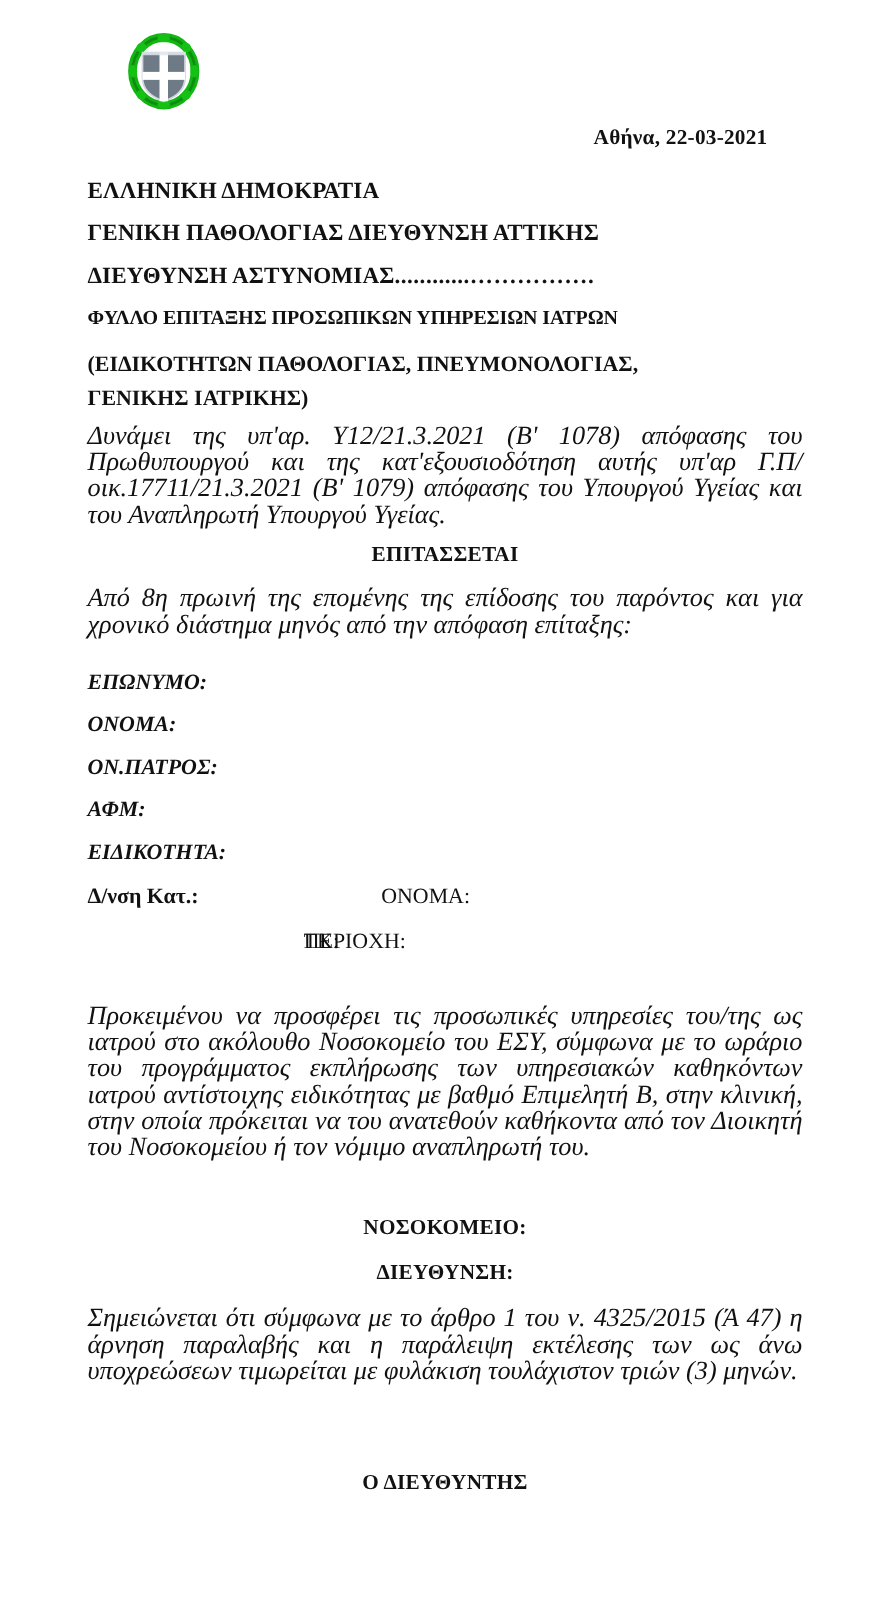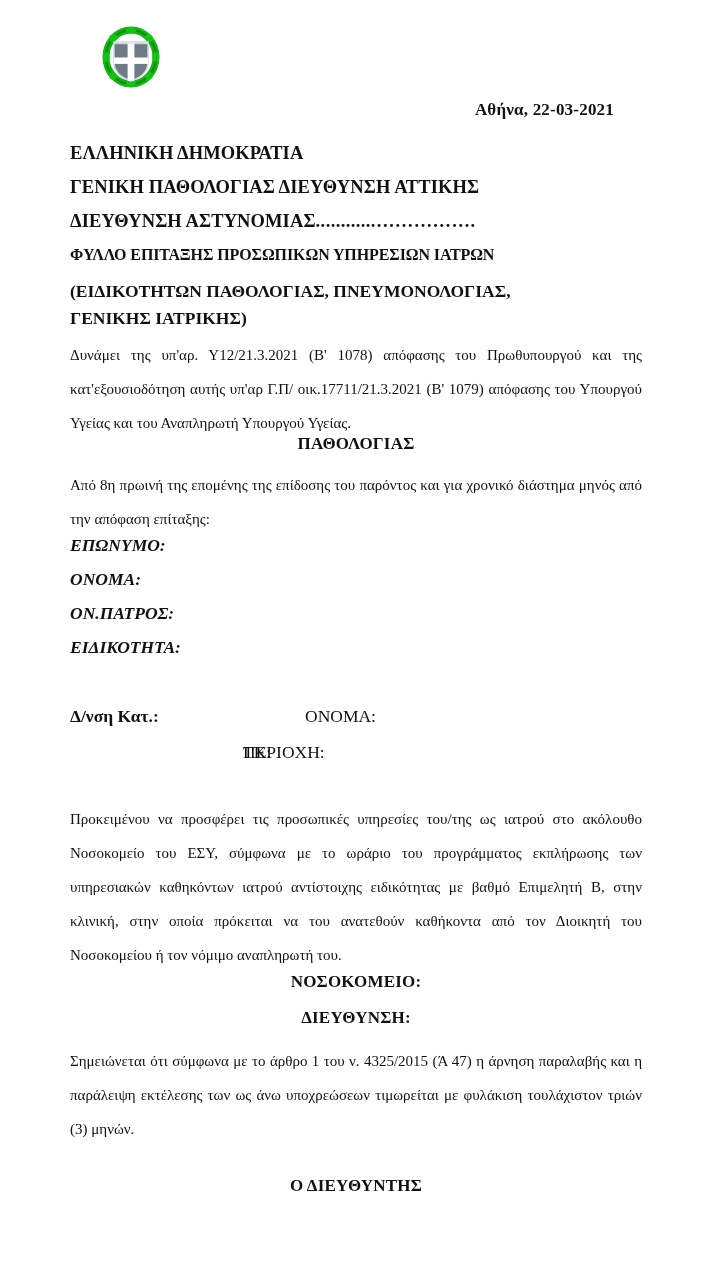--- a/index.html
+++ b/index.html
@@ -88,22 +88,23 @@
   }
   .subtitle-block .l2 { display: block; }
 
   
   .para {
     position: absolute;
     left: 70px;
     right: 70px;
     text-align: justify;
     text-justify: inter-word;
-    font-size: 15px;
-    line-height: 34px;
+    font-size: 21px;
+    line-height: 21px;
+    font-style: italic;
   }
   .para.p-intro { top: 338px; }
   .para.p-from  { top: 468px; }
   .para.p-long  { top: 802px; }
   .para.p-note  { top: 1044px; }
 
   
   .center-bold {
     position: absolute;
     left: 70px;
@@ -196,28 +197,29 @@
     <div class="header-line tight">ΦΥΛΛΟ ΕΠΙΤΑΞΗΣ ΠΡΟΣΩΠΙΚΩΝ ΥΠΗΡΕΣΙΩΝ ΙΑΤΡΩΝ</div>
   </div>
 
   <div class="subtitle-block">
     <span>(ΕΙΔΙΚΟΤΗΤΩΝ ΠΑΘΟΛΟΓΙΑΣ, ΠΝΕΥΜΟΝΟΛΟΓΙΑΣ,</span>
     <span class="l2">ΓΕΝΙΚΗΣ ΙΑΤΡΙΚΗΣ)</span>
   </div>
 
   <div class="para p-intro">Δυνάμει της υπ'αρ. Υ12/21.3.2021 (Β' 1078) απόφασης του Πρωθυπουργού και της  κατ'εξουσιοδότηση αυτής υπ'αρ Γ.Π/ οικ.17711/21.3.2021 (Β' 1079) απόφασης του Υπουργού Υγείας και του Αναπληρωτή Υπουργού Υγείας.</div>
 
-  <div class="center-bold h-epitassetai">ΠΑΘΟΛΟΓΙΑΣ</div>
+  <div class="center-bold h-epitassetai">ΕΠΙΤΑΣΣΕΤΑΙ</div>
 
   <div class="para p-from">Από 8η πρωινή της επομένης της επίδοσης του παρόντος και για χρονικό διάστημα μηνός από την απόφαση επίταξης:</div>
 
   <div class="fields">
     <div class="field-row">ΕΠΩΝΥΜΟ:</div>
     <div class="field-row">ΟΝΟΜΑ:</div>
     <div class="field-row">ΟΝ.ΠΑΤΡΟΣ:</div>
+    <div class="field-row">ΑΦΜ:</div>
     <div class="field-row">ΕΙΔΙΚΟΤΗΤΑ:</div>
   </div>
 
   <div class="addr">
     <div class="addr-row">
       <span class="addr-label-bold">Δ/νση Κατ.:</span>
       <span class="addr-col2 indent-odos">ΟΝΟΜΑ:</span>
     </div>
     <div class="addr-row">
       <span class="addr-col2" style="left:173px;">ΠΕΡΙΟΧΗ:</span>

